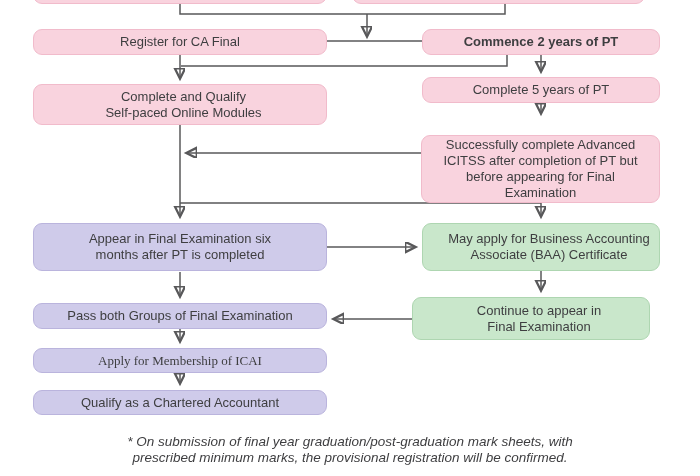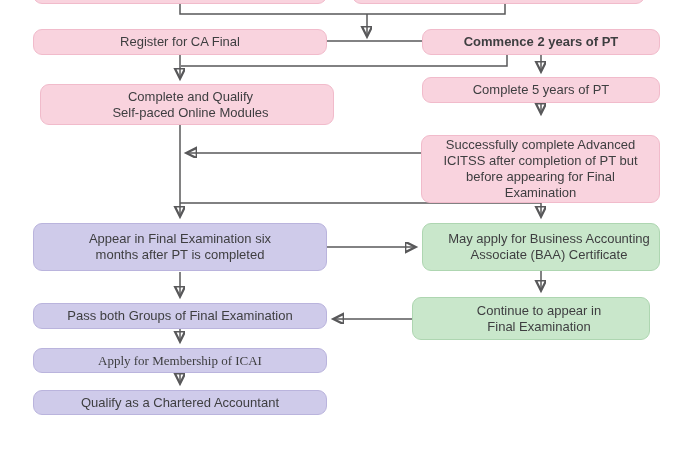--- a/index.html
+++ b/index.html
@@ -77,21 +77,21 @@
   </svg>
 
   <div class="node node-pink" style="left:33px; top:-22px; width:294px; height:26px;"></div>
 
   <div class="node node-pink" style="left:352px; top:-22px; width:293px; height:26px;"></div>
 
   <div class="node node-pink" style="left:33px; top:29px; width:294px; height:26px;">Register for CA Final</div>
 
   <div class="node node-pink" style="left:422px; top:29px; width:238px; height:26px;font-weight:bold;">Commence 2 years of PT</div>
 
-  <div class="node node-pink" style="left:40px; top:84px; width:294px; height:41px;padding-left:13px;">Complete and Qualify
+  <div class="node node-pink" style="left:33px; top:84px; width:294px; height:41px;padding-left:13px;">Complete and Qualify
 Self-paced Online Modules</div>
 
   <div class="node node-pink" style="left:422px; top:77px; width:238px; height:26px;">Complete 5 years of PT</div>
 
   <div class="node node-pink" style="left:421px; top:119px; width:239px; height:68px;margin-top:16px;">Successfully complete Advanced
 ICITSS after completion of PT but
 before appearing for Final
 Examination</div>
 
   <div class="node node-purple" style="left:33px; top:223px; width:294px; height:48px;">Appear in Final Examination six
@@ -102,14 +102,16 @@
 
   <div class="node node-purple" style="left:33px; top:303px; width:294px; height:26px;">Pass both Groups of Final Examination</div>
 
   <div class="node node-green" style="left:412px; top:297px; width:238px; height:43px;">Continue to appear in
 Final Examination</div>
 
   <div class="node node-purple" style="left:33px; top:348px; width:294px; height:25px;font-family:Liberation Serif, serif;">Apply for Membership of ICAI</div>
 
   <div class="node node-purple" style="left:33px; top:390px; width:294px; height:25px;">Qualify as a Chartered Accountant</div>
 
+  <div class="footnote">* On submission of final year graduation/post-graduation mark sheets, with
+prescribed minimum marks, the provisional registration will be confirmed.</div>
 
 </div>
 
 </body></html>

